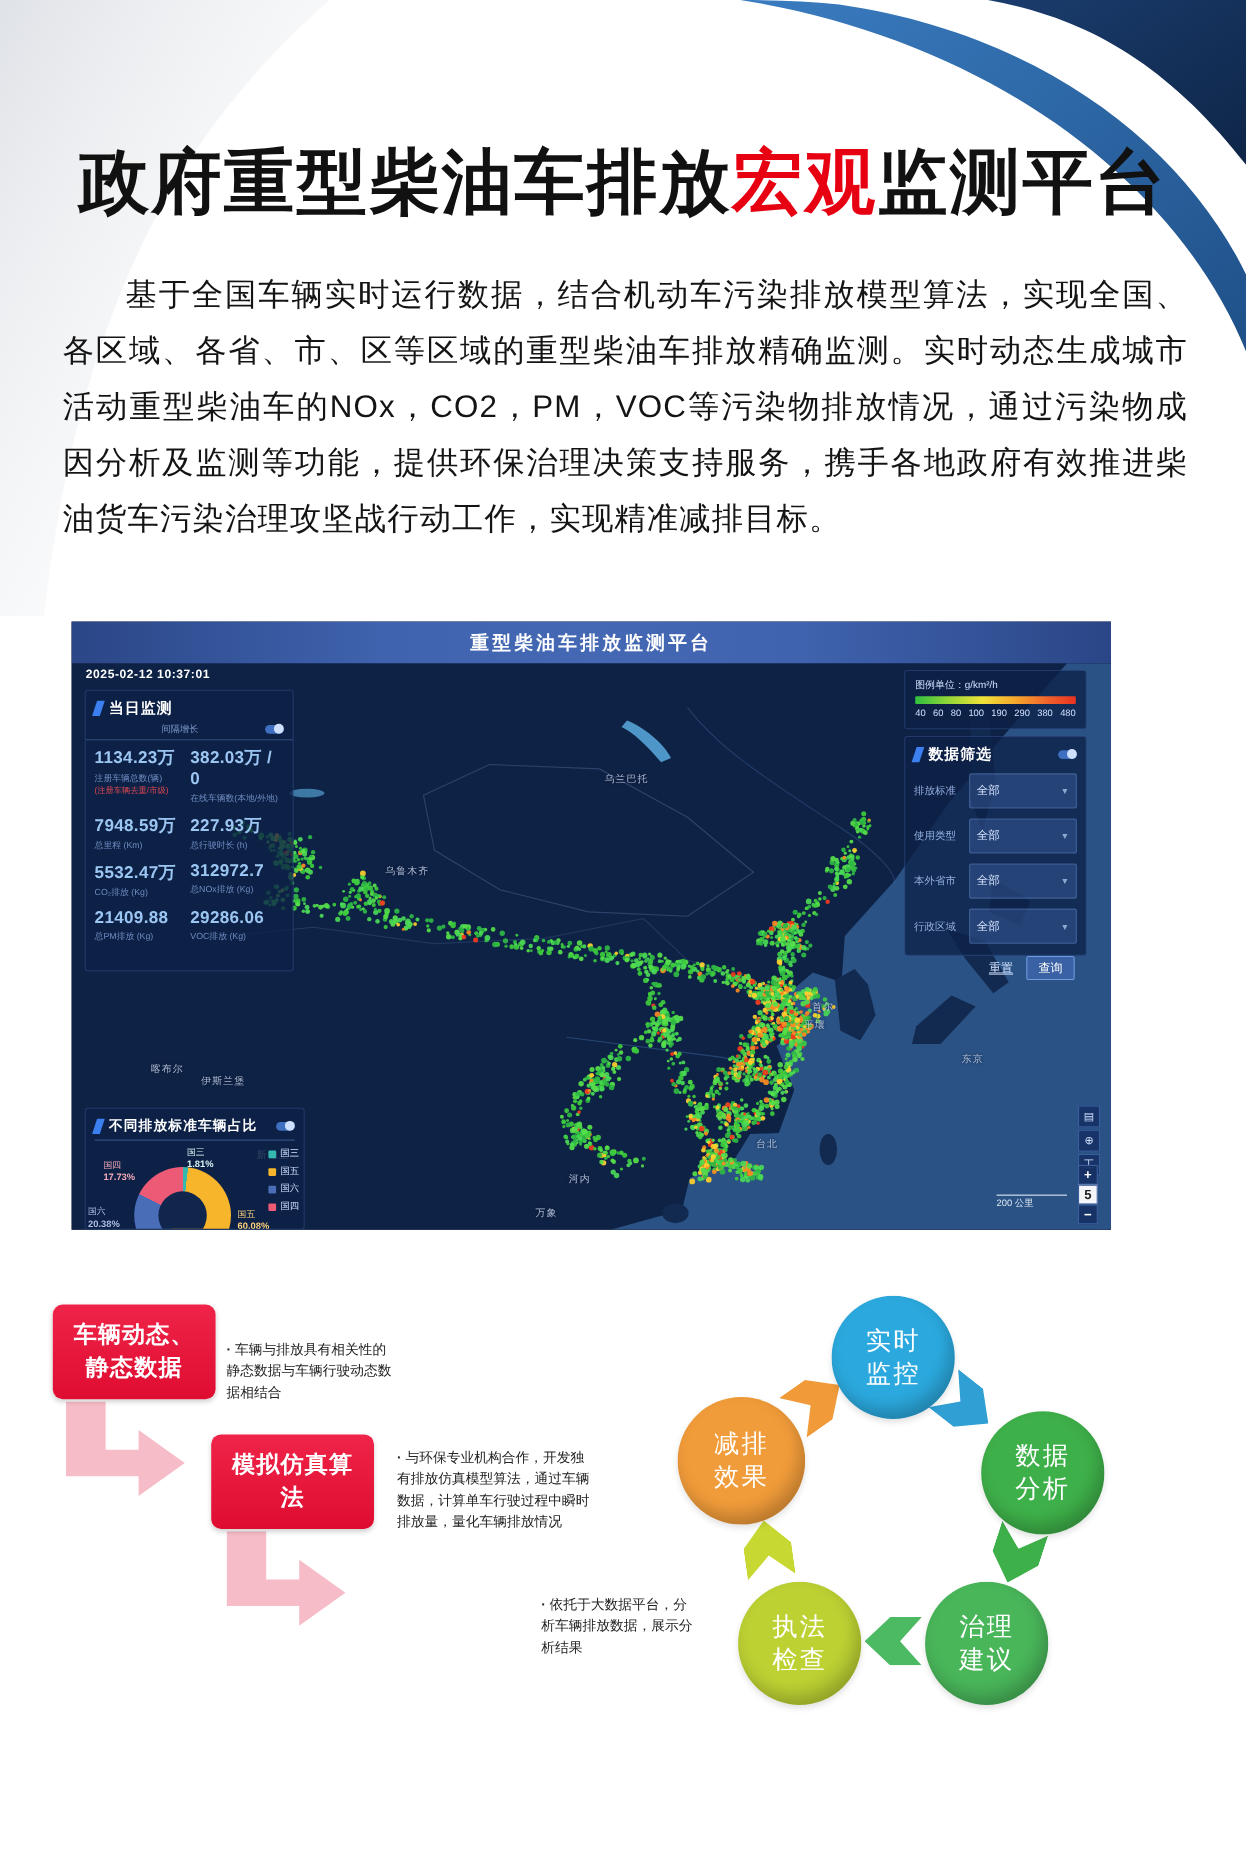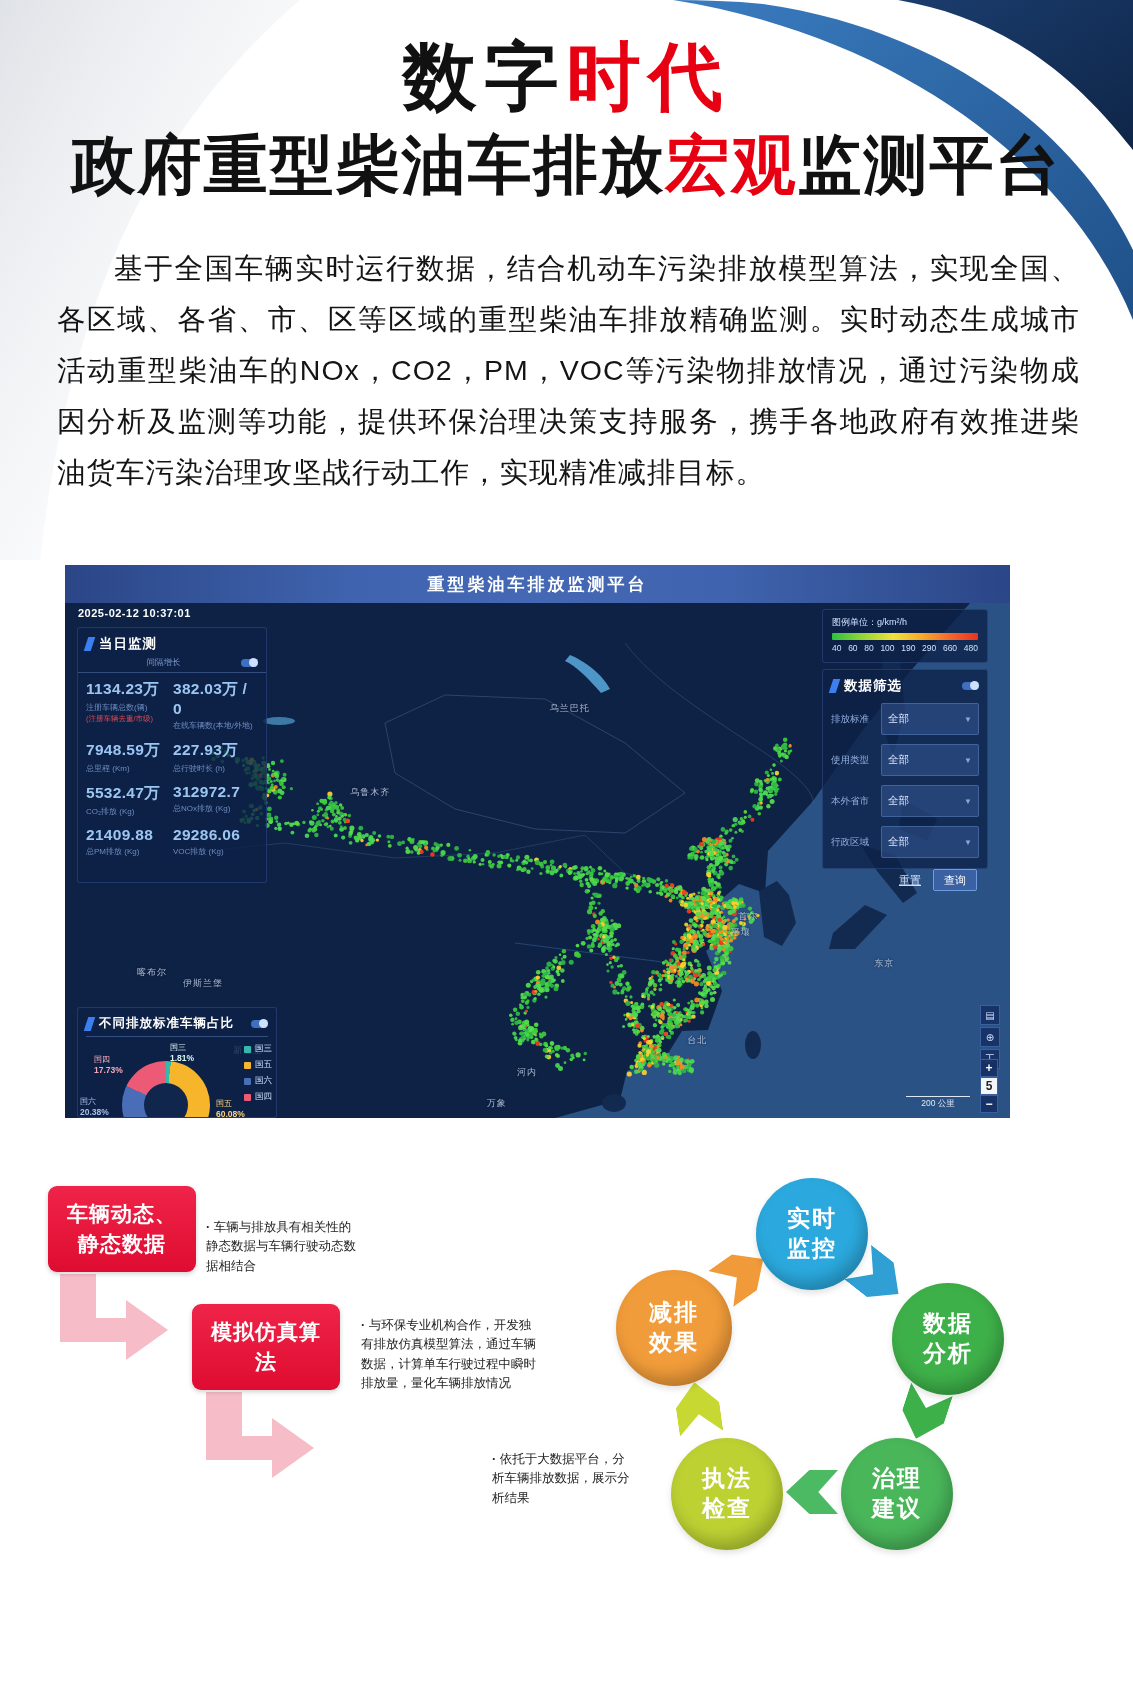--- a/index.html
+++ b/index.html
@@ -94,41 +94,41 @@
 
   
   .tools { position:absolute; right:10px; top:440px; z-index:6; display:flex; flex-direction:column; gap:2px;}
   .tool-btn { width:20px; height:20px; background:rgba(22,48,100,.9); border:1px solid #3a5f9f;
               color:#cfe0ff; font-size:10px; display:flex; align-items:center; justify-content:center; cursor:pointer;}
   .zoomctl { position:absolute; right:12px; top:494px; z-index:6; display:flex; flex-direction:column;}
   .z-btn { width:18px; height:18px; display:flex; align-items:center; justify-content:center;
            font-size:12px; font-weight:bold; cursor:pointer; border:1px solid #3a5f9f; }
   .z-dark { background:rgba(22,48,100,.95); color:#fff; }
   .z-light { background:#f4f6fa; color:#222; }
-  .map-scale { position:absolute; right:40px; bottom:8px; width:64px; border-top:1px solid #dfe8f5;
-               color:#dfe8f5; font-size:8.5px; text-align:center; padding-top:1px; z-index:6;}
+  .map-scale { position:absolute; right:40px; bottom:18px; width:64px; border-top:1px solid #dfe8f5;
+               color:#dfe8f5; font-size:8.5px; padding-top:1px; z-index:6;}
 
   
   .flow-box { position:absolute; background:linear-gradient(180deg,#ef2448,#df0c31);
               border-radius:9px; color:#fff; font-weight:bold; font-size:21px; letter-spacing:1px;
               display:flex; align-items:center; justify-content:center; text-align:center;
               line-height:1.45; padding:8px 14px; box-shadow:0 2px 5px rgba(0,0,0,.18); z-index:3;}
   .fb1 { left:48px;  top:1186px; width:148px; height:86px; }
   .fb2 { left:192px; top:1304px; width:148px; height:86px; }
   .fb3 { left:330px; top:1432px; width:152px; height:88px; }
   .flow-note { position:absolute; font-size:12.5px; color:#222; line-height:1.55; z-index:3;}
   .flow-note::before { content:"· "; font-weight:bold; }
   .fn1 { left:206px; top:1218px; width:152px; }
   .fn2 { left:350px; top:1316px; width:180px;margin-left:11px; }
   .fn3 { left:492px; top:1450px; width:142px; }
   .flow-arrow { position:absolute; z-index:2; }
 
   
   .cycle-circle { position:absolute; border-radius:50%; display:flex; align-items:center; justify-content:center;
-                  text-align:center; color:#fff; font-weight:bold; font-size:23px; line-height:1.3;
+                  text-align:center; color:#fff; font-weight:normal; font-size:23px; line-height:1.3;
                   letter-spacing:2px; z-index:3; box-shadow:inset -4px -8px 14px rgba(0,0,0,.18), 0 3px 6px rgba(0,0,0,.12);}
   .cycle-arrow { position:absolute; z-index:2;
                  clip-path:polygon(0% 0%, 55% 0%, 100% 50%, 55% 100%, 0% 100%, 38% 50%); }
 </style>
 </head>
 <body>
 
 <div class="poster">
 
   <svg class="swoosh-tl" viewBox="0 0 560 560">
@@ -153,21 +153,20 @@
       </linearGradient>
       <linearGradient id="bg3" x1="0" y1="0" x2="1" y2="1">
         <stop offset="0" stop-color="#3a7cc0"></stop>
           <stop offset="1" stop-color="#1f5088"></stop>
       </linearGradient>
     </defs>
     <path d="M 285 0 L 520 0 L 520 150 C 448 58 375 16 285 0 Z" fill="url(#bg1)"></path>
     <path d="M 60 0 C 280 35 455 160 520 320 L 520 250 C 462 130 330 30 150 4 C 120 1 90 0 60 0 Z" fill="url(#bg3)"></path>
   </svg>
 
-  <div class="title1"><span>数字</span><span class="red">时代</span></div>
   <div class="title2"><span>政府重型柴油车排放</span><span class="red">宏观</span><span>监测平台</span></div>
 
   <div class="intro">基于全国车辆实时运行数据，结合机动车污染排放模型算法，实现全国、各区域、各省、市、区等区域的重型柴油车排放精确监测。实时动态生成城市活动重型柴油车的NOx，CO2，PM，VOC等污染物排放情况，通过污染物成因分析及监测等功能，提供环保治理决策支持服务，携手各地政府有效推进柴油货车污染治理攻坚战行动工作，实现精准减排目标。</div>
 
   <div class="dash">
     <div class="dash-header">
       <span class="dash-title">重型柴油车排放监测平台</span>
     </div>
 
     <div class="map-wrap">
@@ -2540,21 +2539,21 @@
     <div class="panel legendp">
       <div class="legend-unit">图例单位：g/km²/h</div>
       <div class="legend-bar"></div>
       <div class="legend-ticks" id="legendTicks">
           <span>40</span>
           <span>60</span>
           <span>80</span>
           <span>100</span>
           <span>190</span>
           <span>290</span>
-          <span>660</span>
+          <span>380</span>
           <span>480</span>
         </div>
     </div>
 
     <div class="panel filterp">
       <div class="panel-head">
         <div class="accent"></div>
         <div class="panel-title">数据筛选</div>
         <span class="mini-toggle"></span>
       </div>

